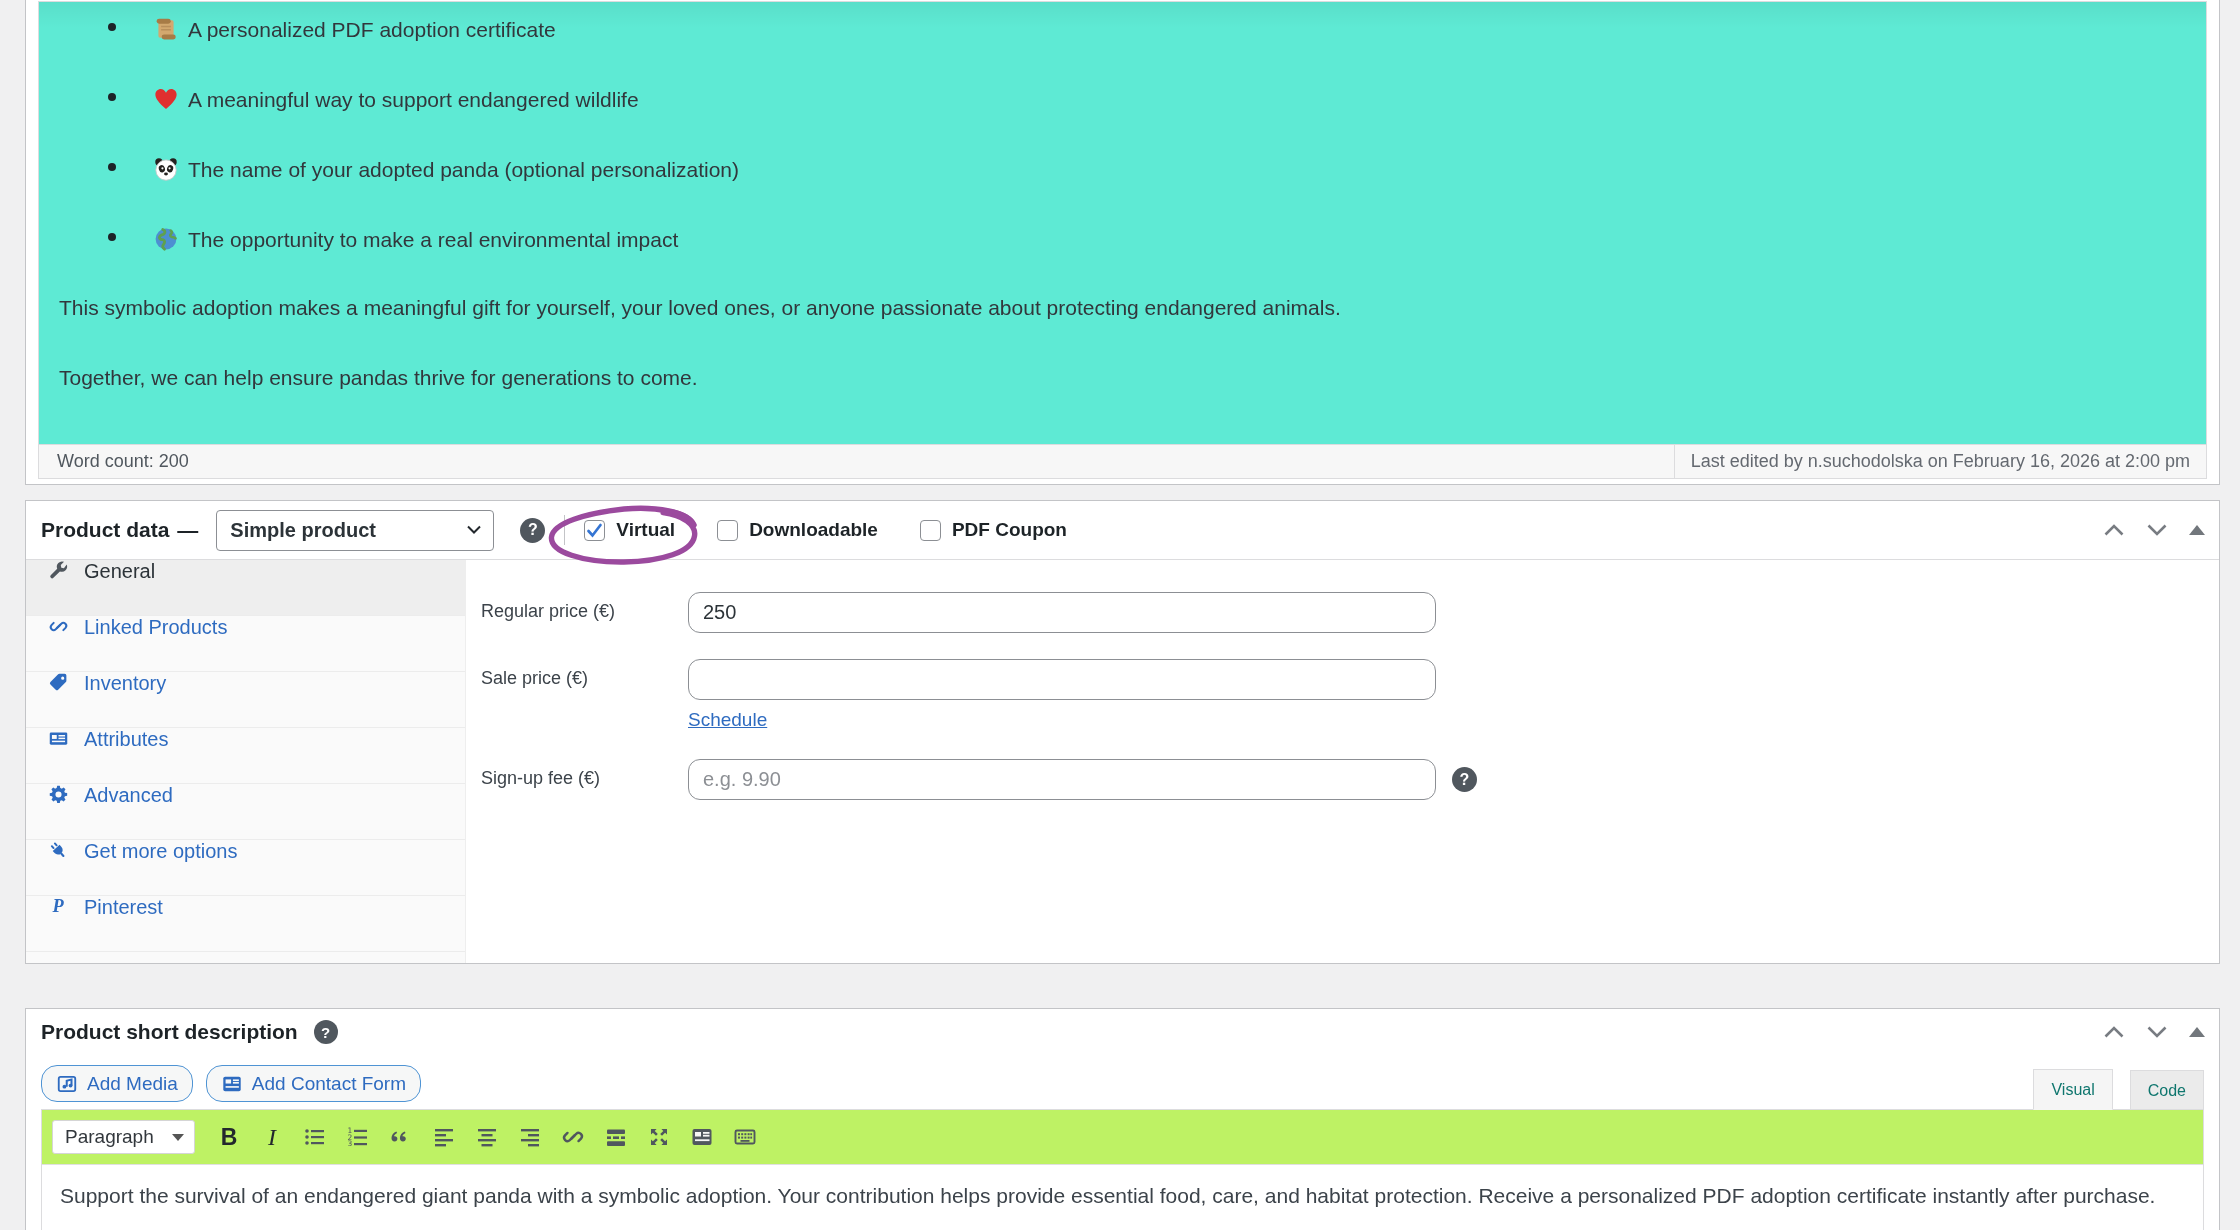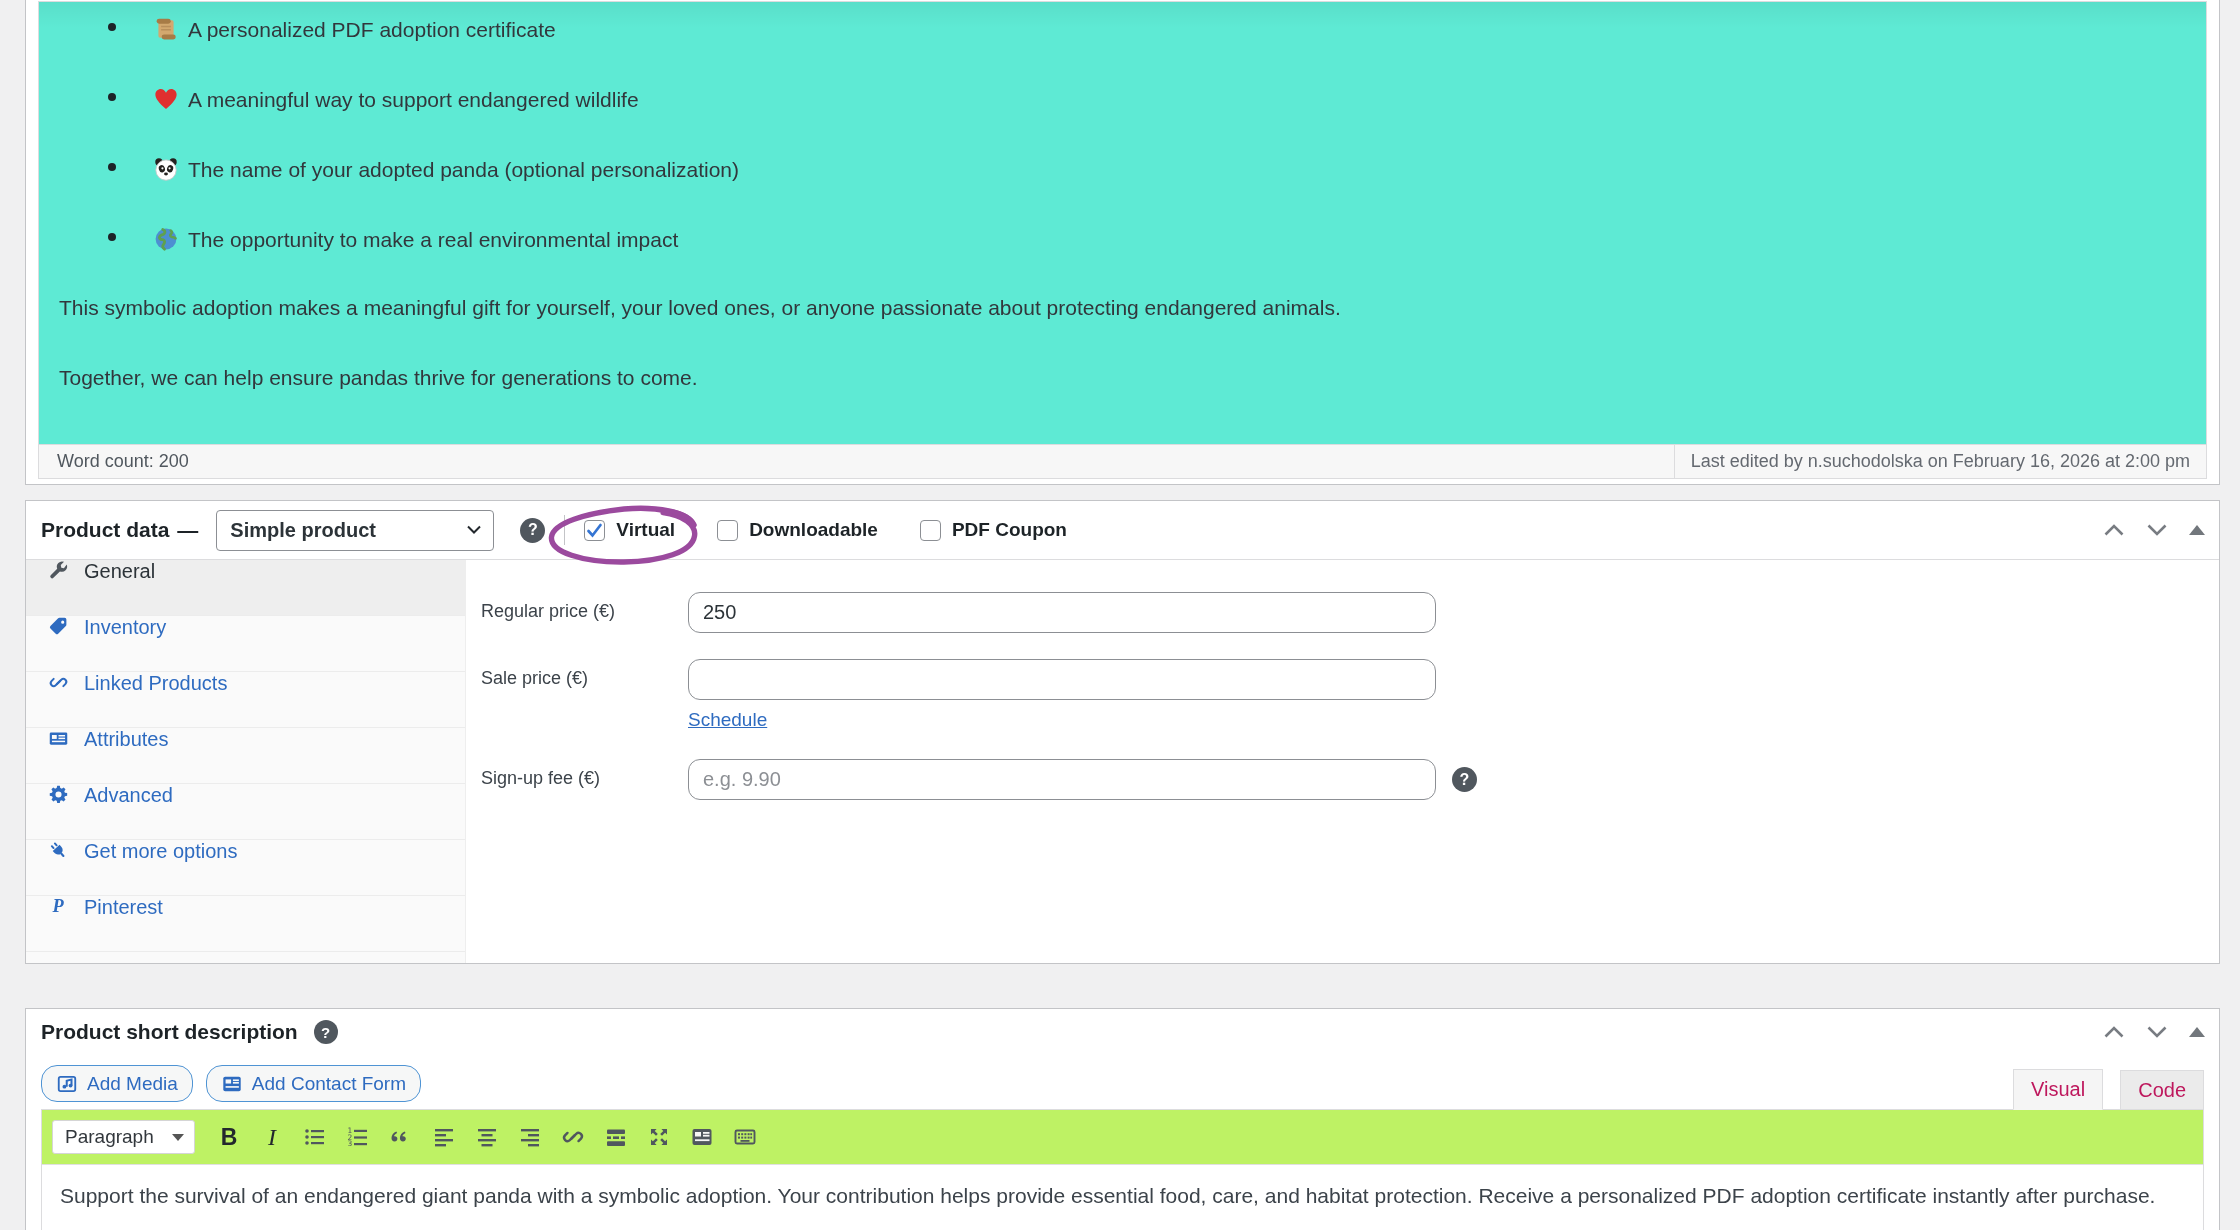--- a/index.html
+++ b/index.html
@@ -113,21 +113,21 @@
   .editor-tools { position:relative; height:54px; padding:10px 15px 0; }
   .media-btns { display:flex; gap:13px; }
   .wp-btn {
     height:37px; display:inline-flex; align-items:center; gap:9px;
     background:#f6f7f7; border:1px solid #4f94d4; border-radius:16px;
     color:#2e6bc0; font-size:19px; padding:0 14px; cursor:pointer; font-family:inherit;
   }
   .editor-tabs { position:absolute; right:15px; bottom:-1px; display:flex; align-items:flex-end; gap:17px; }
   .switch-tab {
     height:40px; display:flex; align-items:center; justify-content:center;
-    padding:4px 17px; font-size:20px; color:#be185d; cursor:pointer;
+    padding:4px 17px; font-size:16px; color:#0f766e; cursor:pointer;
     border:1px solid #dcdcde;
   }
   .switch-tab.active { height:41px; background:#f5f5f5; border-bottom:1px solid #f5f5f5; position:relative; z-index:3; }
   .switch-tab.inactive { background:#ebebeb; border-bottom:none; }
   .editor-container { position:relative; z-index:1; margin:0 15px; border:1px solid #dcdcde; }
   .mce-toolbar {
     height:55px; background:#bef264; border-bottom:1px solid #e0e0e0;
     display:flex; align-items:center; padding:0 10px;
   }
   .para-dd {
@@ -244,31 +244,31 @@
   </div>
   <div class="pd-body">
     <div class="tabs-col">
       <div class="wc-tab active">
         <svg width="21" height="21" viewBox="0 0 24 24" fill="#50575e">
             <path d="M21.4 5.2a6 6 0 0 1-7.8 7.8l-7.4 7.4a2.2 2.2 0 0 1-3.1-3.1l7.4-7.4a6 6 0 0 1 7.8-7.8L14.6 5.8l.6 3 3 .6z"></path>
           </svg>
         <span>General</span>
       </div>
       <div class="wc-tab">
-        <svg width="21" height="21" viewBox="0 0 24 24" fill="currentColor">
-            <path fill-rule="evenodd" d="M11.6 2.6A2 2 0 0 1 13 2h6a2 2 0 0 1 2 2v6a2 2 0 0 1-.6 1.4l-8.8 8.8a2 2 0 0 1-2.8 0l-6-6a2 2 0 0 1 0-2.8zM16.8 8.8a1.8 1.8 0 1 0 0-3.6 1.8 1.8 0 0 0 0 3.6z"></path>
-          </svg>
-        <span>Inventory</span>
-      </div>
-      <div class="wc-tab">
         <svg width="21" height="21" viewBox="0 0 24 24" fill="none" stroke="currentColor" stroke-width="2.3" stroke-linecap="round">
             <path d="M10.2 13.8 15.2 8.8a3.4 3.4 0 0 1 4.8 4.8l-2.5 2.5"></path>
             <path d="M13.8 10.2 8.8 15.2a3.4 3.4 0 0 1-4.8-4.8l2.5-2.5"></path>
           </svg>
         <span>Linked Products</span>
+      </div>
+      <div class="wc-tab">
+        <svg width="21" height="21" viewBox="0 0 24 24" fill="currentColor">
+            <path fill-rule="evenodd" d="M11.6 2.6A2 2 0 0 1 13 2h6a2 2 0 0 1 2 2v6a2 2 0 0 1-.6 1.4l-8.8 8.8a2 2 0 0 1-2.8 0l-6-6a2 2 0 0 1 0-2.8zM16.8 8.8a1.8 1.8 0 1 0 0-3.6 1.8 1.8 0 0 0 0 3.6z"></path>
+          </svg>
+        <span>Inventory</span>
       </div>
       <div class="wc-tab">
         <svg width="21" height="21" viewBox="0 0 24 24">
             <rect x="2" y="5" width="20" height="14" rx="1.5" fill="currentColor"></rect>
             <rect x="4.5" y="8" width="5.5" height="4.5" fill="#fafafa"></rect>
             <rect x="12" y="8" width="7.5" height="1.7" fill="#fafafa"></rect>
             <rect x="12" y="11" width="7.5" height="1.7" fill="#fafafa"></rect>
             <rect x="4.5" y="14.5" width="15" height="1.7" fill="#fafafa"></rect>
           </svg>
         <span>Attributes</span>

